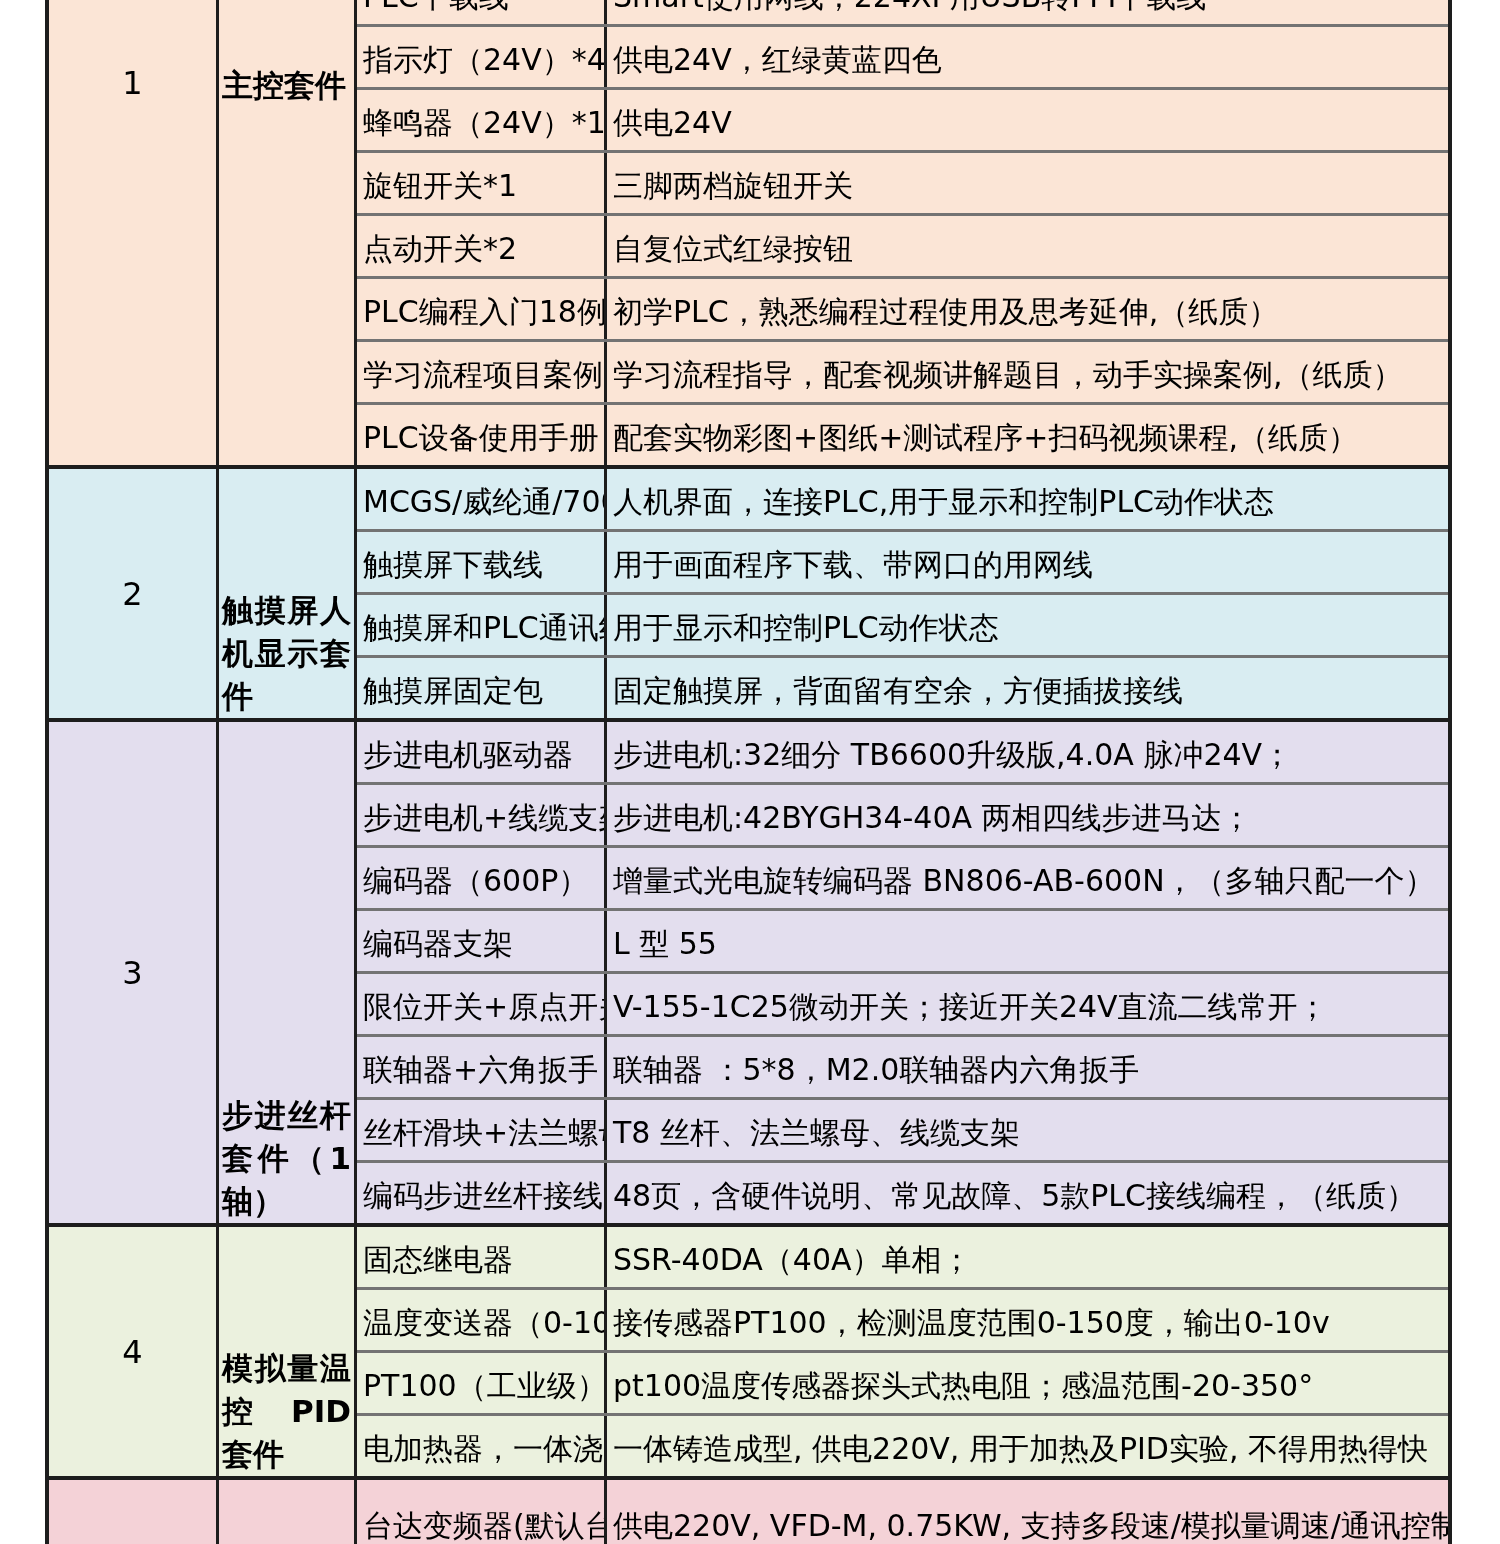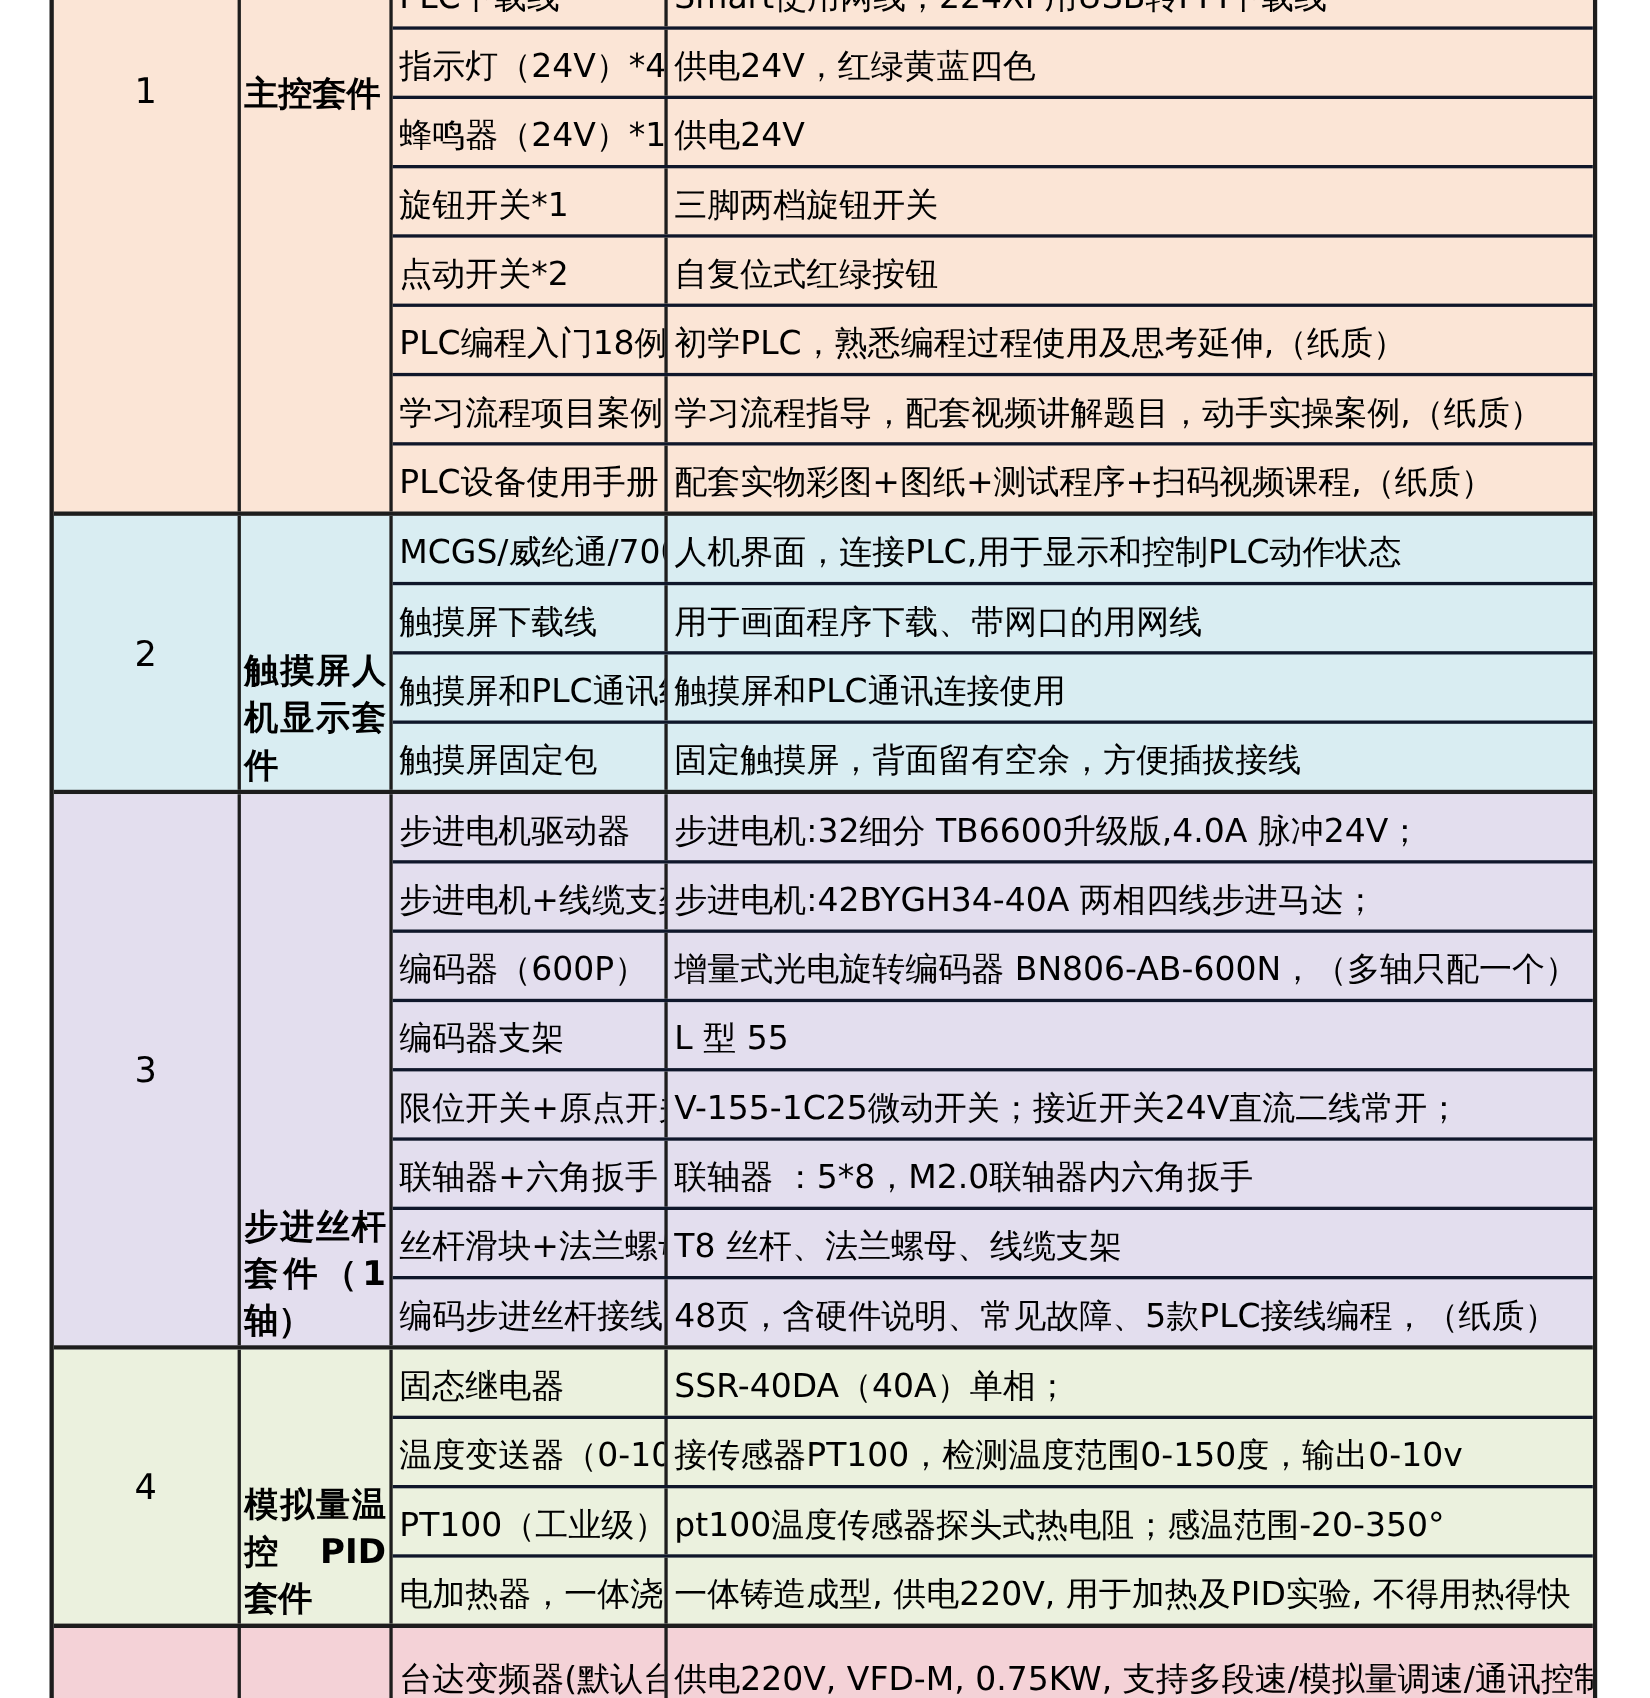--- a/index.html
+++ b/index.html
@@ -61,21 +61,21 @@
   .labels-top .col-kit { padding-top: 100px; }
   .items {
     flex: 1 1 auto;
     display: flex; flex-direction: column;
     min-width: 0;
   }
   .item-row {
     display: flex;
     height: 60px;
     flex: 0 0 60px;
-    border-bottom: 3px solid #0f172a;
+    border-bottom: 3px solid #737373;
     min-width: 0;
   }
   .item-row:last-child { border-bottom: none; }
   .col-comp {
     width: 250px;
     flex: 0 0 250px;
     border-right: 3px solid #1d1d1d;
   }
   .col-desc {
     flex: 1 1 auto;
@@ -153,21 +153,21 @@
           <div class="item-row">
             <div class="cell col-comp">MCGS/威纶通/700I</div>
             <div class="cell col-desc">人机界面，连接PLC,用于显示和控制PLC动作状态</div>
           </div>
           <div class="item-row">
             <div class="cell col-comp">触摸屏下载线</div>
             <div class="cell col-desc">用于画面程序下载、带网口的用网线</div>
           </div>
           <div class="item-row">
             <div class="cell col-comp">触摸屏和PLC通讯线</div>
-            <div class="cell col-desc">触摸屏和PLC通讯连接使用</div>
+            <div class="cell col-desc">用于显示和控制PLC动作状态</div>
           </div>
           <div class="item-row">
             <div class="cell col-comp">触摸屏固定包</div>
             <div class="cell col-desc">固定触摸屏，背面留有空余，方便插拔接线</div>
           </div>
         </div>
       </div>
       <div class="section" style="background: rgb(227, 222, 238);">
         <div class="cell col-num">3</div>
         <div class="cell col-kit">

